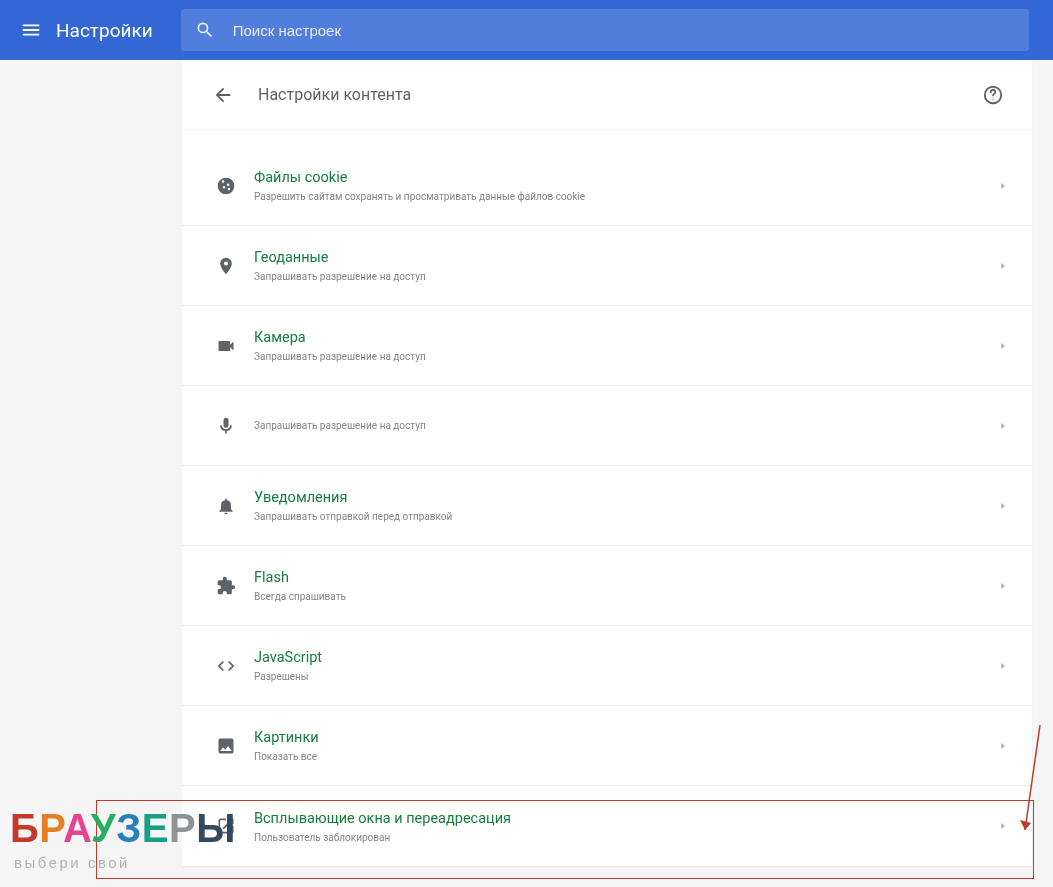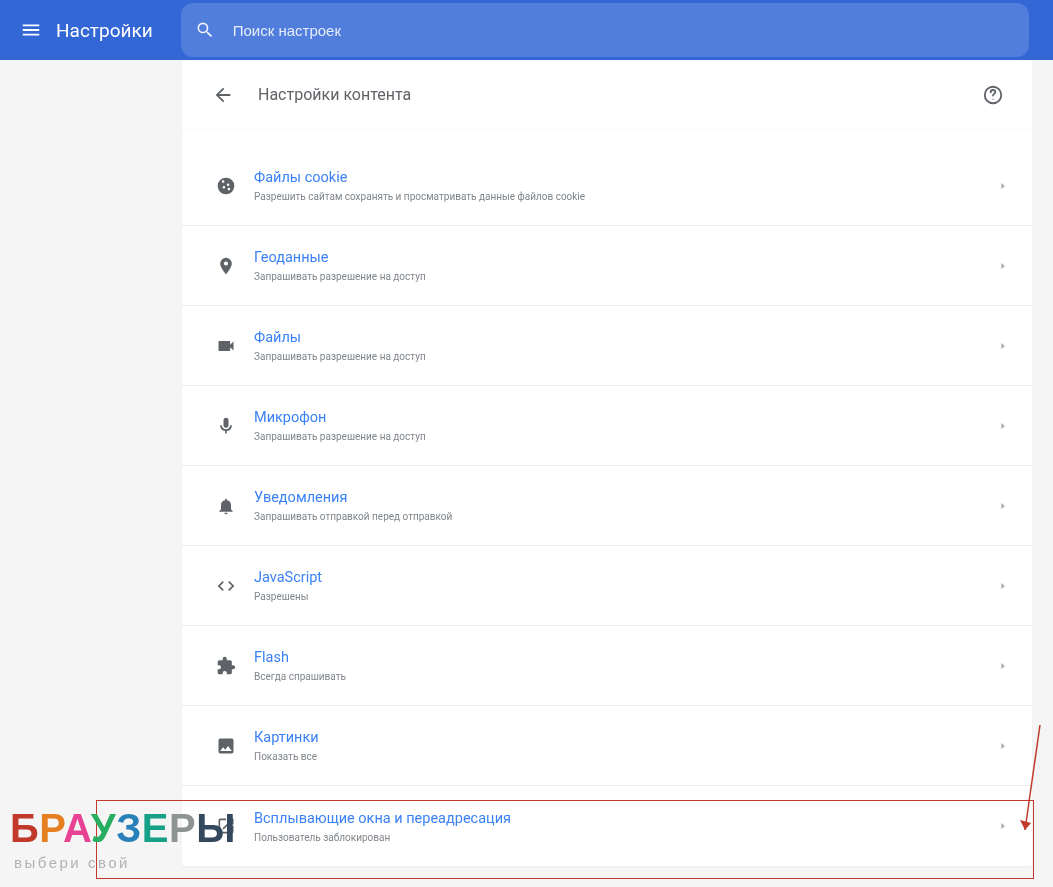--- a/index.html
+++ b/index.html
@@ -28,22 +28,22 @@
 }
 .header-title {
   color: #fff;
   font-size: 19px;
   font-weight: 400;
   margin-right: 28px;
 }
 .search-wrap {
   flex: 1;
   background: rgba(255,255,255,.15);
-  border-radius: 12px;
-  height: 54px;
+  border-radius: 3px;
+  height: 42px;
   display: flex;
   align-items: center;
   padding: 0 14px;
   margin-right: 12px;
 }
 .search-wrap .search-icon { color: #fff; opacity: .9; margin-right: 18px; }
 .search-wrap input {
   background: transparent;
   border: none;
   outline: none;
@@ -82,21 +82,21 @@
 }
 .item:last-child { border-bottom: none; align-items: center; }
 .item .icon-col {
   width: 48px;
   display: flex;
   align-items: center;
   justify-content: center;
   color: #5f6368;
 }
 .item .text-col { flex: 1; padding-left: 4px; }
-.item .title { font-size: 14.5px; color: #3b82f6; margin-bottom: 5px; }
+.item .title { font-size: 14.5px; color: #15803d; margin-bottom: 5px; }
 .item .subtitle { font-size: 10px; color: #80868b; }
 .item .chev { color: #5f6368; opacity:.55; padding-left: 8px; }
 .highlight-box {
   position: absolute;
   border: 1.5px solid #c0392b;
   pointer-events: none;
   box-sizing: border-box;
 }
 .arrow {
   position: absolute;
@@ -200,37 +200,36 @@
           </svg>
         </div>
       </div>
       <div class="item">
         <div class="icon-col">
           <svg width="20" height="20" viewBox="0 0 24 24" fill="currentColor">
             <path d="M17 10.5V7a1 1 0 00-1-1H4a1 1 0 00-1 1v10a1 1 0 001 1h12a1 1 0 001-1v-3.5l4 4v-11l-4 4z"></path>
           </svg>
         </div>
         <div class="text-col">
-          <div class="title">Файлы</div>
+          <div class="title">Камера</div>
           <div class="subtitle">Запрашивать разрешение на доступ</div>
         </div>
         <div class="chev">
           <svg width="10" height="10" viewBox="0 0 24 24" fill="currentColor">
             <path d="M8 5l8 7-8 7z"></path>
           </svg>
         </div>
       </div>
       <div class="item">
         <div class="icon-col">
           <svg width="20" height="20" viewBox="0 0 24 24" fill="currentColor">
             <path d="M12 14a3 3 0 003-3V5a3 3 0 00-6 0v6a3 3 0 003 3zm5-3a5 5 0 01-10 0H5a7 7 0 006 6.92V21h2v-3.08A7 7 0 0019 11h-2z"></path>
           </svg>
         </div>
         <div class="text-col">
-          <div class="title">Микрофон</div>
           <div class="subtitle">Запрашивать разрешение на доступ</div>
         </div>
         <div class="chev">
           <svg width="10" height="10" viewBox="0 0 24 24" fill="currentColor">
             <path d="M8 5l8 7-8 7z"></path>
           </svg>
         </div>
       </div>
       <div class="item">
         <div class="icon-col">
@@ -244,42 +243,42 @@
         </div>
         <div class="chev">
           <svg width="10" height="10" viewBox="0 0 24 24" fill="currentColor">
             <path d="M8 5l8 7-8 7z"></path>
           </svg>
         </div>
       </div>
       <div class="item">
         <div class="icon-col">
           <svg width="20" height="20" viewBox="0 0 24 24" fill="currentColor">
+            <path d="M20.5 11H19V7a2 2 0 00-2-2h-4V3.5a2.5 2.5 0 00-5 0V5H4a2 2 0 00-2 2v4h1.5a2.5 2.5 0 010 5H2v4a2 2 0 002 2h4v-1.5a2.5 2.5 0 015 0V22h4a2 2 0 002-2v-4h1.5a2.5 2.5 0 000-5z"></path>
+          </svg>
+        </div>
+        <div class="text-col">
+          <div class="title">Flash</div>
+          <div class="subtitle">Всегда спрашивать</div>
+        </div>
+        <div class="chev">
+          <svg width="10" height="10" viewBox="0 0 24 24" fill="currentColor">
+            <path d="M8 5l8 7-8 7z"></path>
+          </svg>
+        </div>
+      </div>
+      <div class="item">
+        <div class="icon-col">
+          <svg width="20" height="20" viewBox="0 0 24 24" fill="currentColor">
             <path d="M9.4 16.6L4.8 12l4.6-4.6L8 6l-6 6 6 6 1.4-1.4zm5.2 0l4.6-4.6-4.6-4.6L16 6l6 6-6 6-1.4-1.4z"></path>
           </svg>
         </div>
         <div class="text-col">
           <div class="title">JavaScript</div>
           <div class="subtitle">Разрешены</div>
-        </div>
-        <div class="chev">
-          <svg width="10" height="10" viewBox="0 0 24 24" fill="currentColor">
-            <path d="M8 5l8 7-8 7z"></path>
-          </svg>
-        </div>
-      </div>
-      <div class="item">
-        <div class="icon-col">
-          <svg width="20" height="20" viewBox="0 0 24 24" fill="currentColor">
-            <path d="M20.5 11H19V7a2 2 0 00-2-2h-4V3.5a2.5 2.5 0 00-5 0V5H4a2 2 0 00-2 2v4h1.5a2.5 2.5 0 010 5H2v4a2 2 0 002 2h4v-1.5a2.5 2.5 0 015 0V22h4a2 2 0 002-2v-4h1.5a2.5 2.5 0 000-5z"></path>
-          </svg>
-        </div>
-        <div class="text-col">
-          <div class="title">Flash</div>
-          <div class="subtitle">Всегда спрашивать</div>
         </div>
         <div class="chev">
           <svg width="10" height="10" viewBox="0 0 24 24" fill="currentColor">
             <path d="M8 5l8 7-8 7z"></path>
           </svg>
         </div>
       </div>
       <div class="item">
         <div class="icon-col">
           <svg width="20" height="20" viewBox="0 0 24 24" fill="currentColor">

